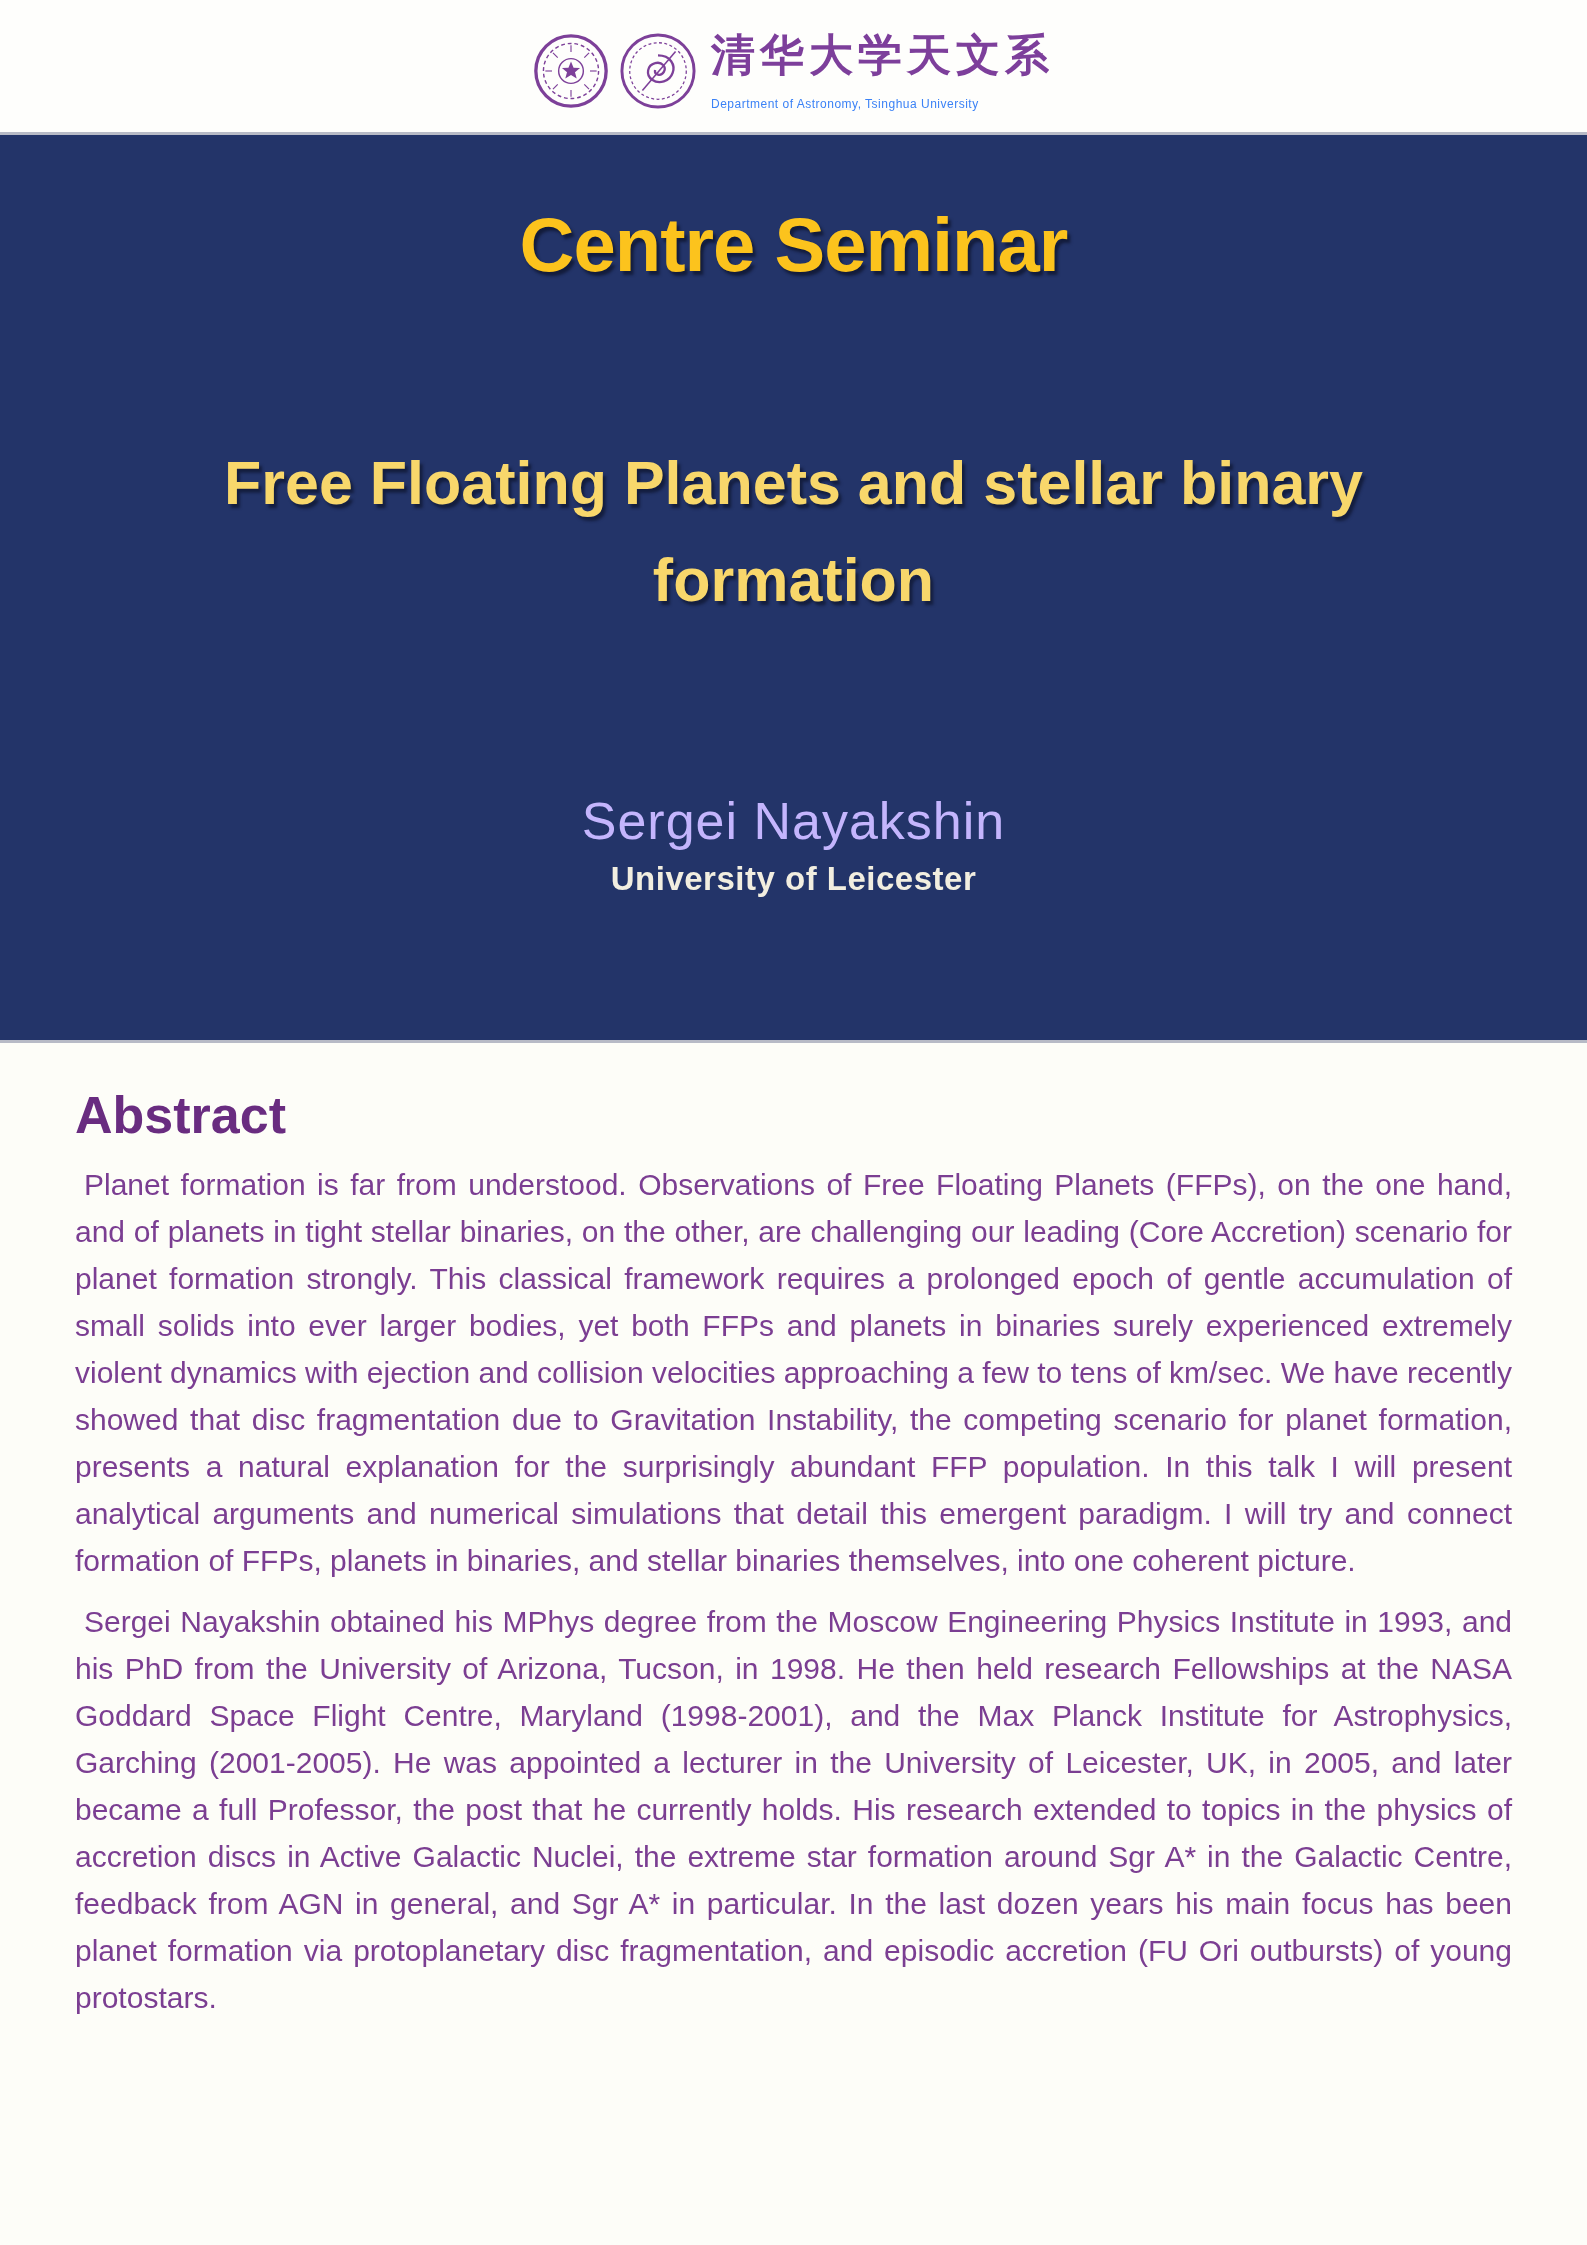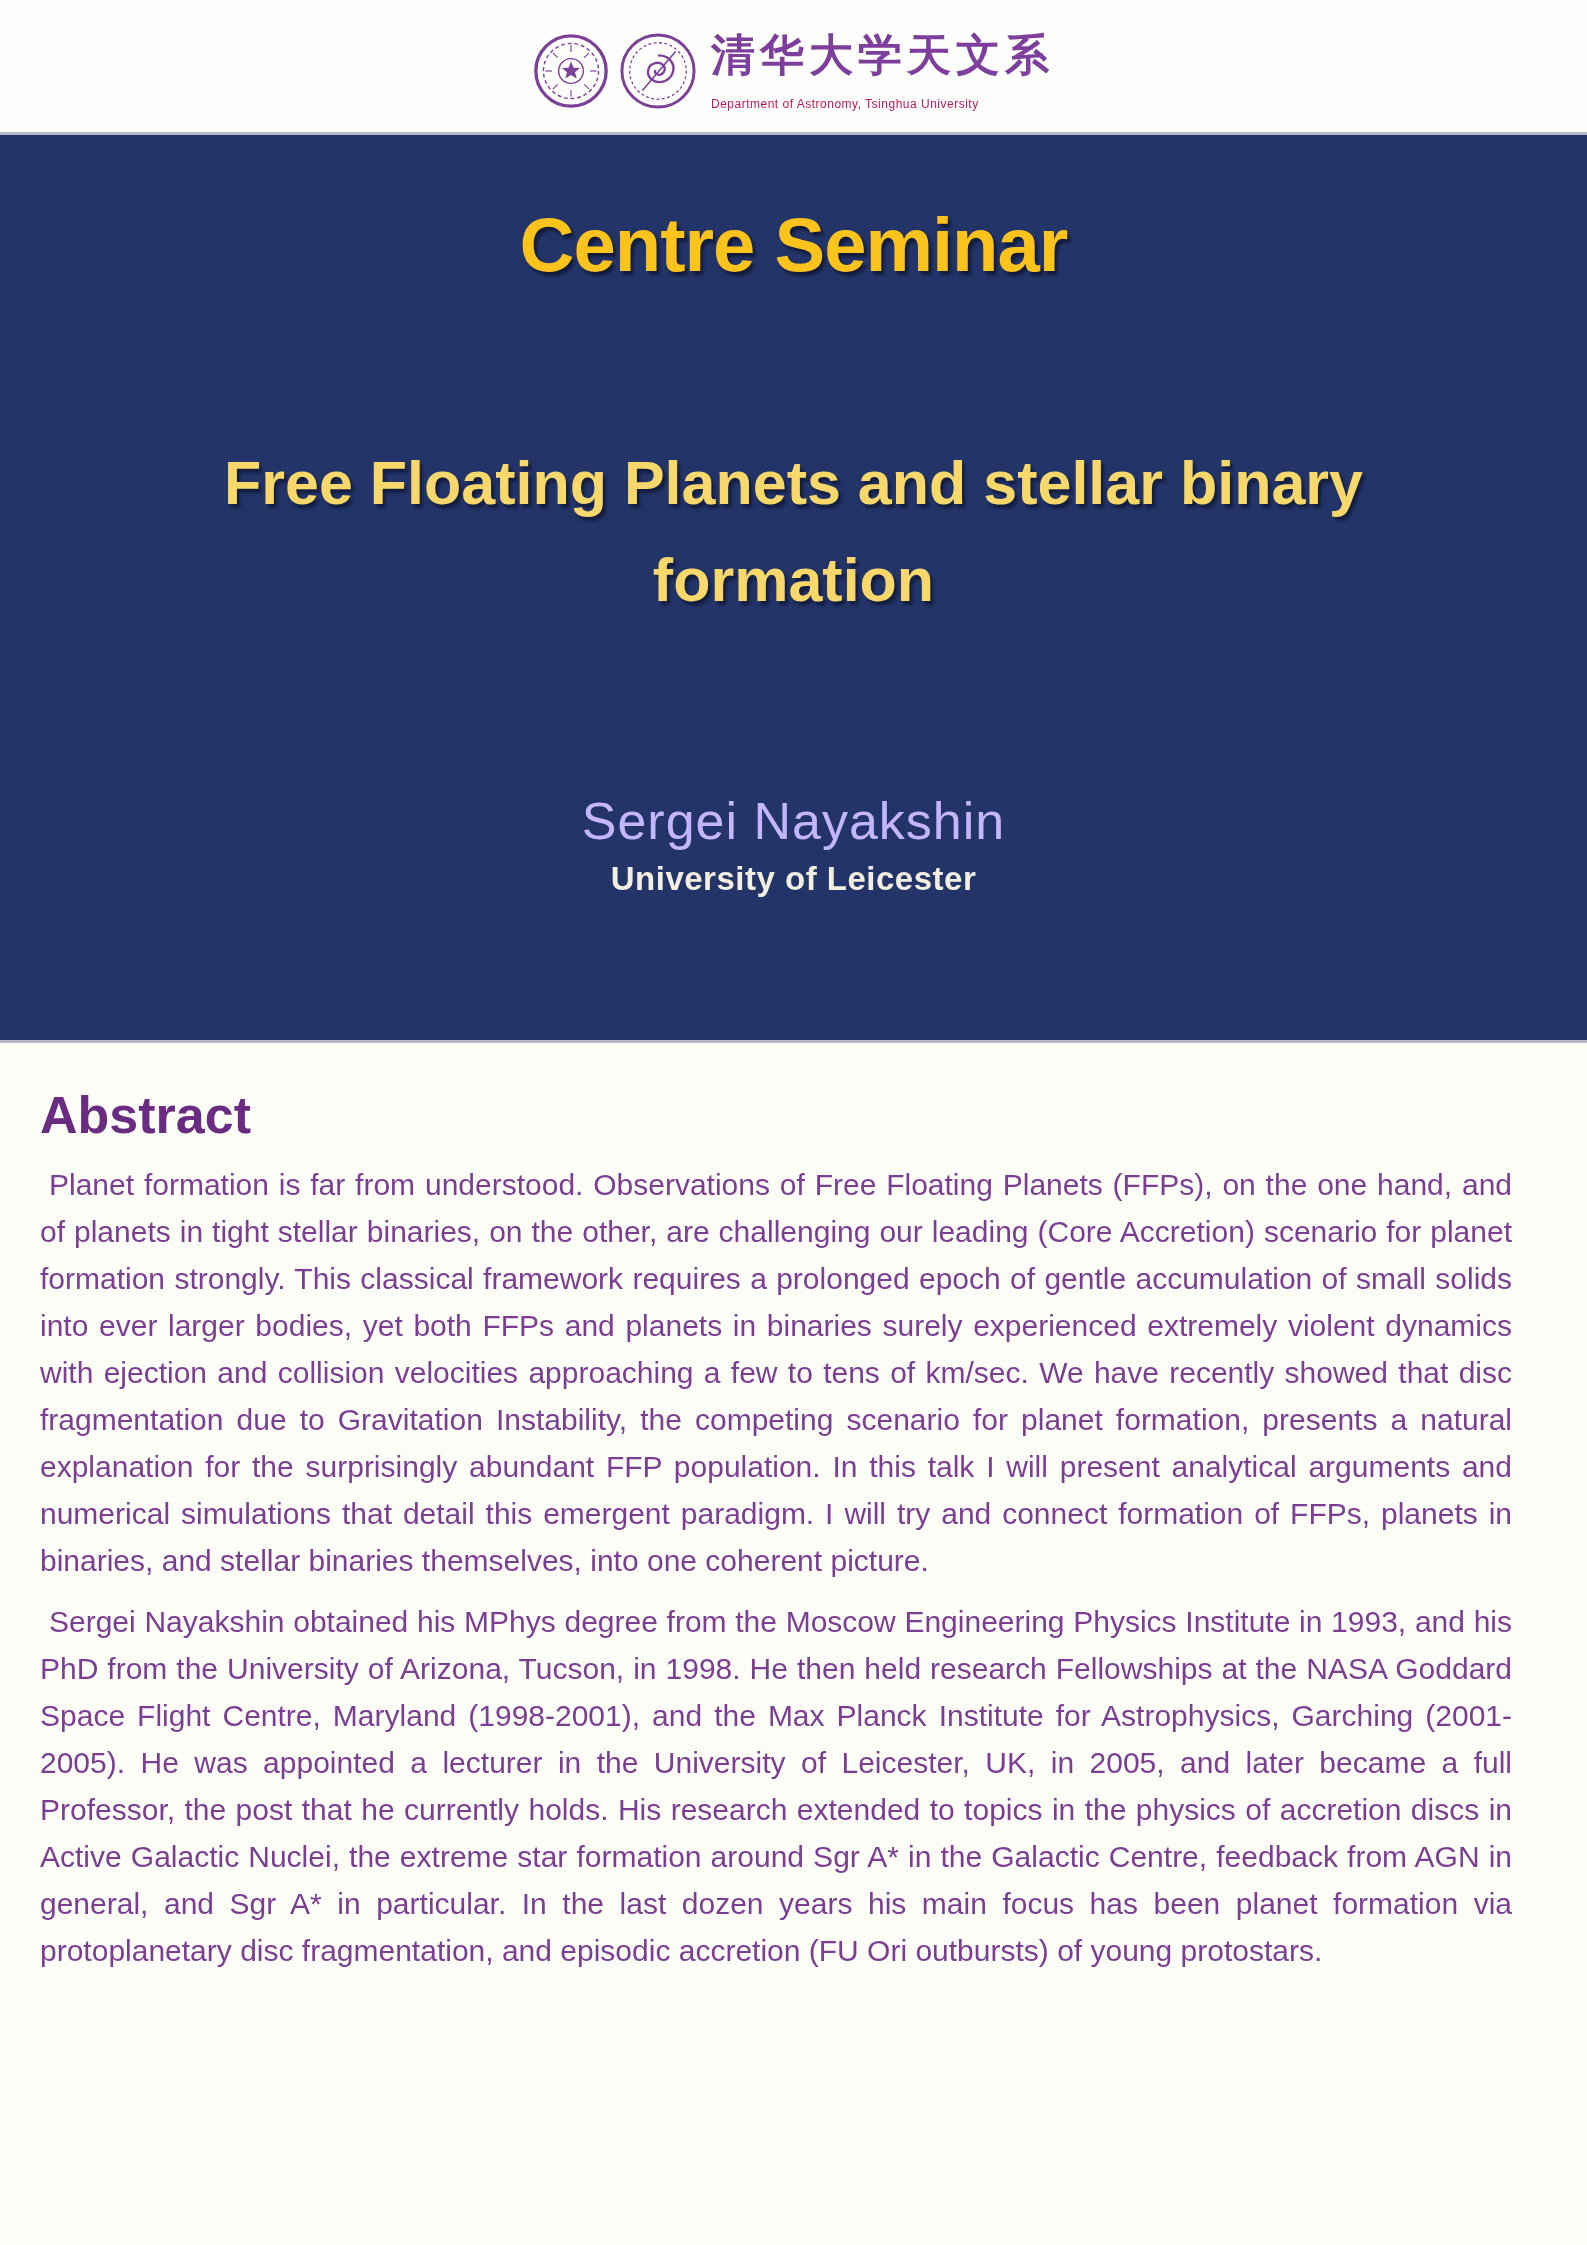--- a/index.html
+++ b/index.html
@@ -39,21 +39,21 @@
   }
   .cn-title {
     font-size: 44px;
     font-weight: 700;
     color: #7d3f9b;
     letter-spacing: 5px;
     line-height: 1.1;
   }
   .en-subtitle {
     font-size: 12px;
-    color: #be185d;
+    color: #3b82f6;
     margin-top: 18px;
     letter-spacing: 0.5px;
   }
 
   
   .banner {
     height: 911px;
     background: #233469;
     border-top: 3px solid #b7bac6;
     border-bottom: 3px solid #b7bac6;
@@ -98,21 +98,21 @@
   .affiliation {
     margin-top: 8px;
     font-size: 33px;
     font-weight: 700;
     color: #f2eee0;
     letter-spacing: 0.5px;
   }
 
   
   .content {
-    padding: 45px 75px 0 40px;
+    padding: 45px 75px 0 75px;
     box-sizing: border-box;
   }
   .section-heading {
     margin: 0;
     font-size: 52px;
     font-weight: 800;
     color: #692c80;
     letter-spacing: 0px;
     line-height: 1.05;
   }

